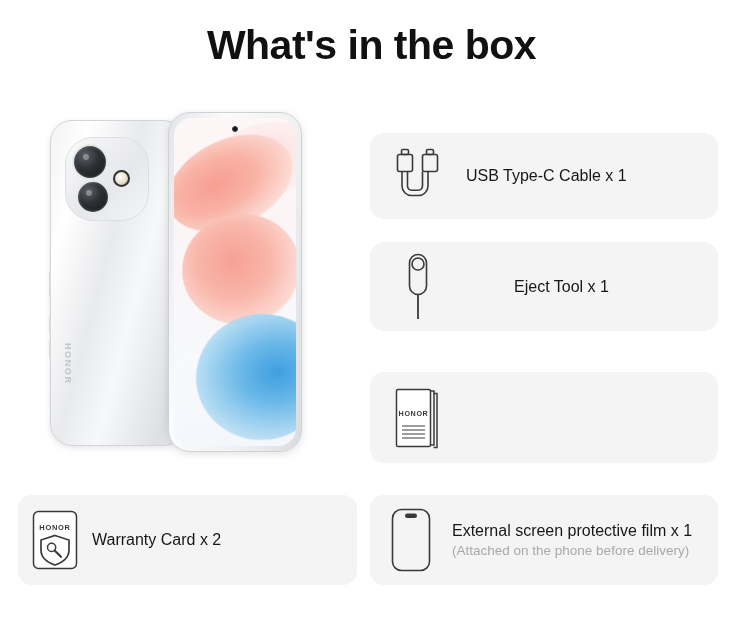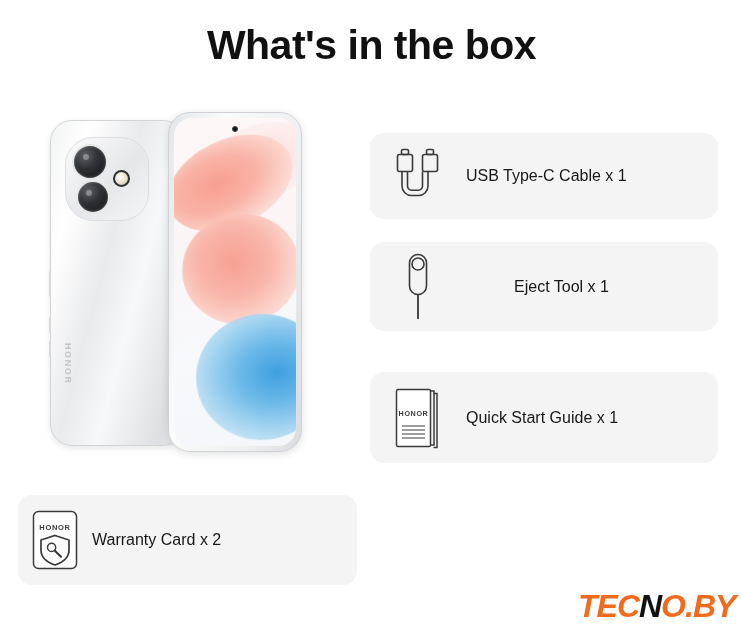--- a/index.html
+++ b/index.html
@@ -209,38 +209,44 @@
   <div class="card" id="card-guide">
     <div class="icon-wrap">
       <svg width="52" height="64" viewBox="0 0 52 64" fill="none" stroke="#3a3a3a" stroke-width="1.5">
         <path d="M38 5 h4 v54 h-4"></path>
         <path d="M41.5 7.5 h3.5 v54 h-3.5"></path>
         <rect x="4.5" y="3.5" width="34" height="57" rx="1.6" fill="#ffffff"></rect>
         <text x="21.5" y="30" font-family="Liberation Sans, sans-serif" font-size="7.2" font-weight="700" letter-spacing="0.6" fill="#3a3a3a" stroke="none" text-anchor="middle">HONOR</text>
         <path d="M10 40 h23 M10 44 h23 M10 48 h23 M10 52 h23" stroke-width="1.2"></path>
       </svg>
     </div>
-    <div class="txtcol">
-      <div class="label">Quick Start Guide x 1</div>
-    </div>
   </div>
 
   <div class="card" id="card-warranty">
     <div class="icon-wrap">
       <svg width="48" height="62" viewBox="0 0 48 62" fill="none" stroke="#3a3a3a" stroke-width="1.5">
         <rect x="2.5" y="2.5" width="43" height="57" rx="5" fill="#ffffff"></rect>
         <text x="24" y="21" font-family="Liberation Sans, sans-serif" font-size="7.5" font-weight="700" letter-spacing="0.7" fill="#3a3a3a" stroke="none" text-anchor="middle">HONOR</text>
         <path d="M24 26.5 L38 31 v10 c0 7.5 -6.2 12.4 -14 15 c-7.8 -2.6 -14 -7.5 -14 -15 V31 z" stroke-width="1.7"></path>
         <circle cx="20.6" cy="38.4" r="4.1" stroke-width="1.5"></circle>
         <path d="M23.6 41.4 L30 47.8" stroke-width="2.1" stroke-linecap="round"></path>
       </svg>
     </div>
     <div class="txtcol">
       <div class="label">Warranty Card x 2</div>
     </div>
   </div>
 
-
-  <div class="watermark">
-    <span>TEC</span><span class="bolt">N</span><span>O.BY</span>
-  </div>
+  <div class="card" id="card-film">
+    <div class="icon-wrap">
+      <svg width="42" height="66" viewBox="0 0 42 66" fill="none" stroke="#3a3a3a" stroke-width="1.6">
+        <rect x="2.5" y="2.5" width="37" height="61" rx="9"></rect>
+        <rect x="15" y="6.5" width="12" height="4.4" rx="2.2" fill="#3a3a3a" stroke="none"></rect>
+      </svg>
+    </div>
+    <div class="txtcol">
+      <div class="label">External screen protective film x 1</div>
+      <div class="sub">(Attached on the phone before delivery)</div>
+    </div>
+  </div>
+
 
 </div>
 
 </body></html>

